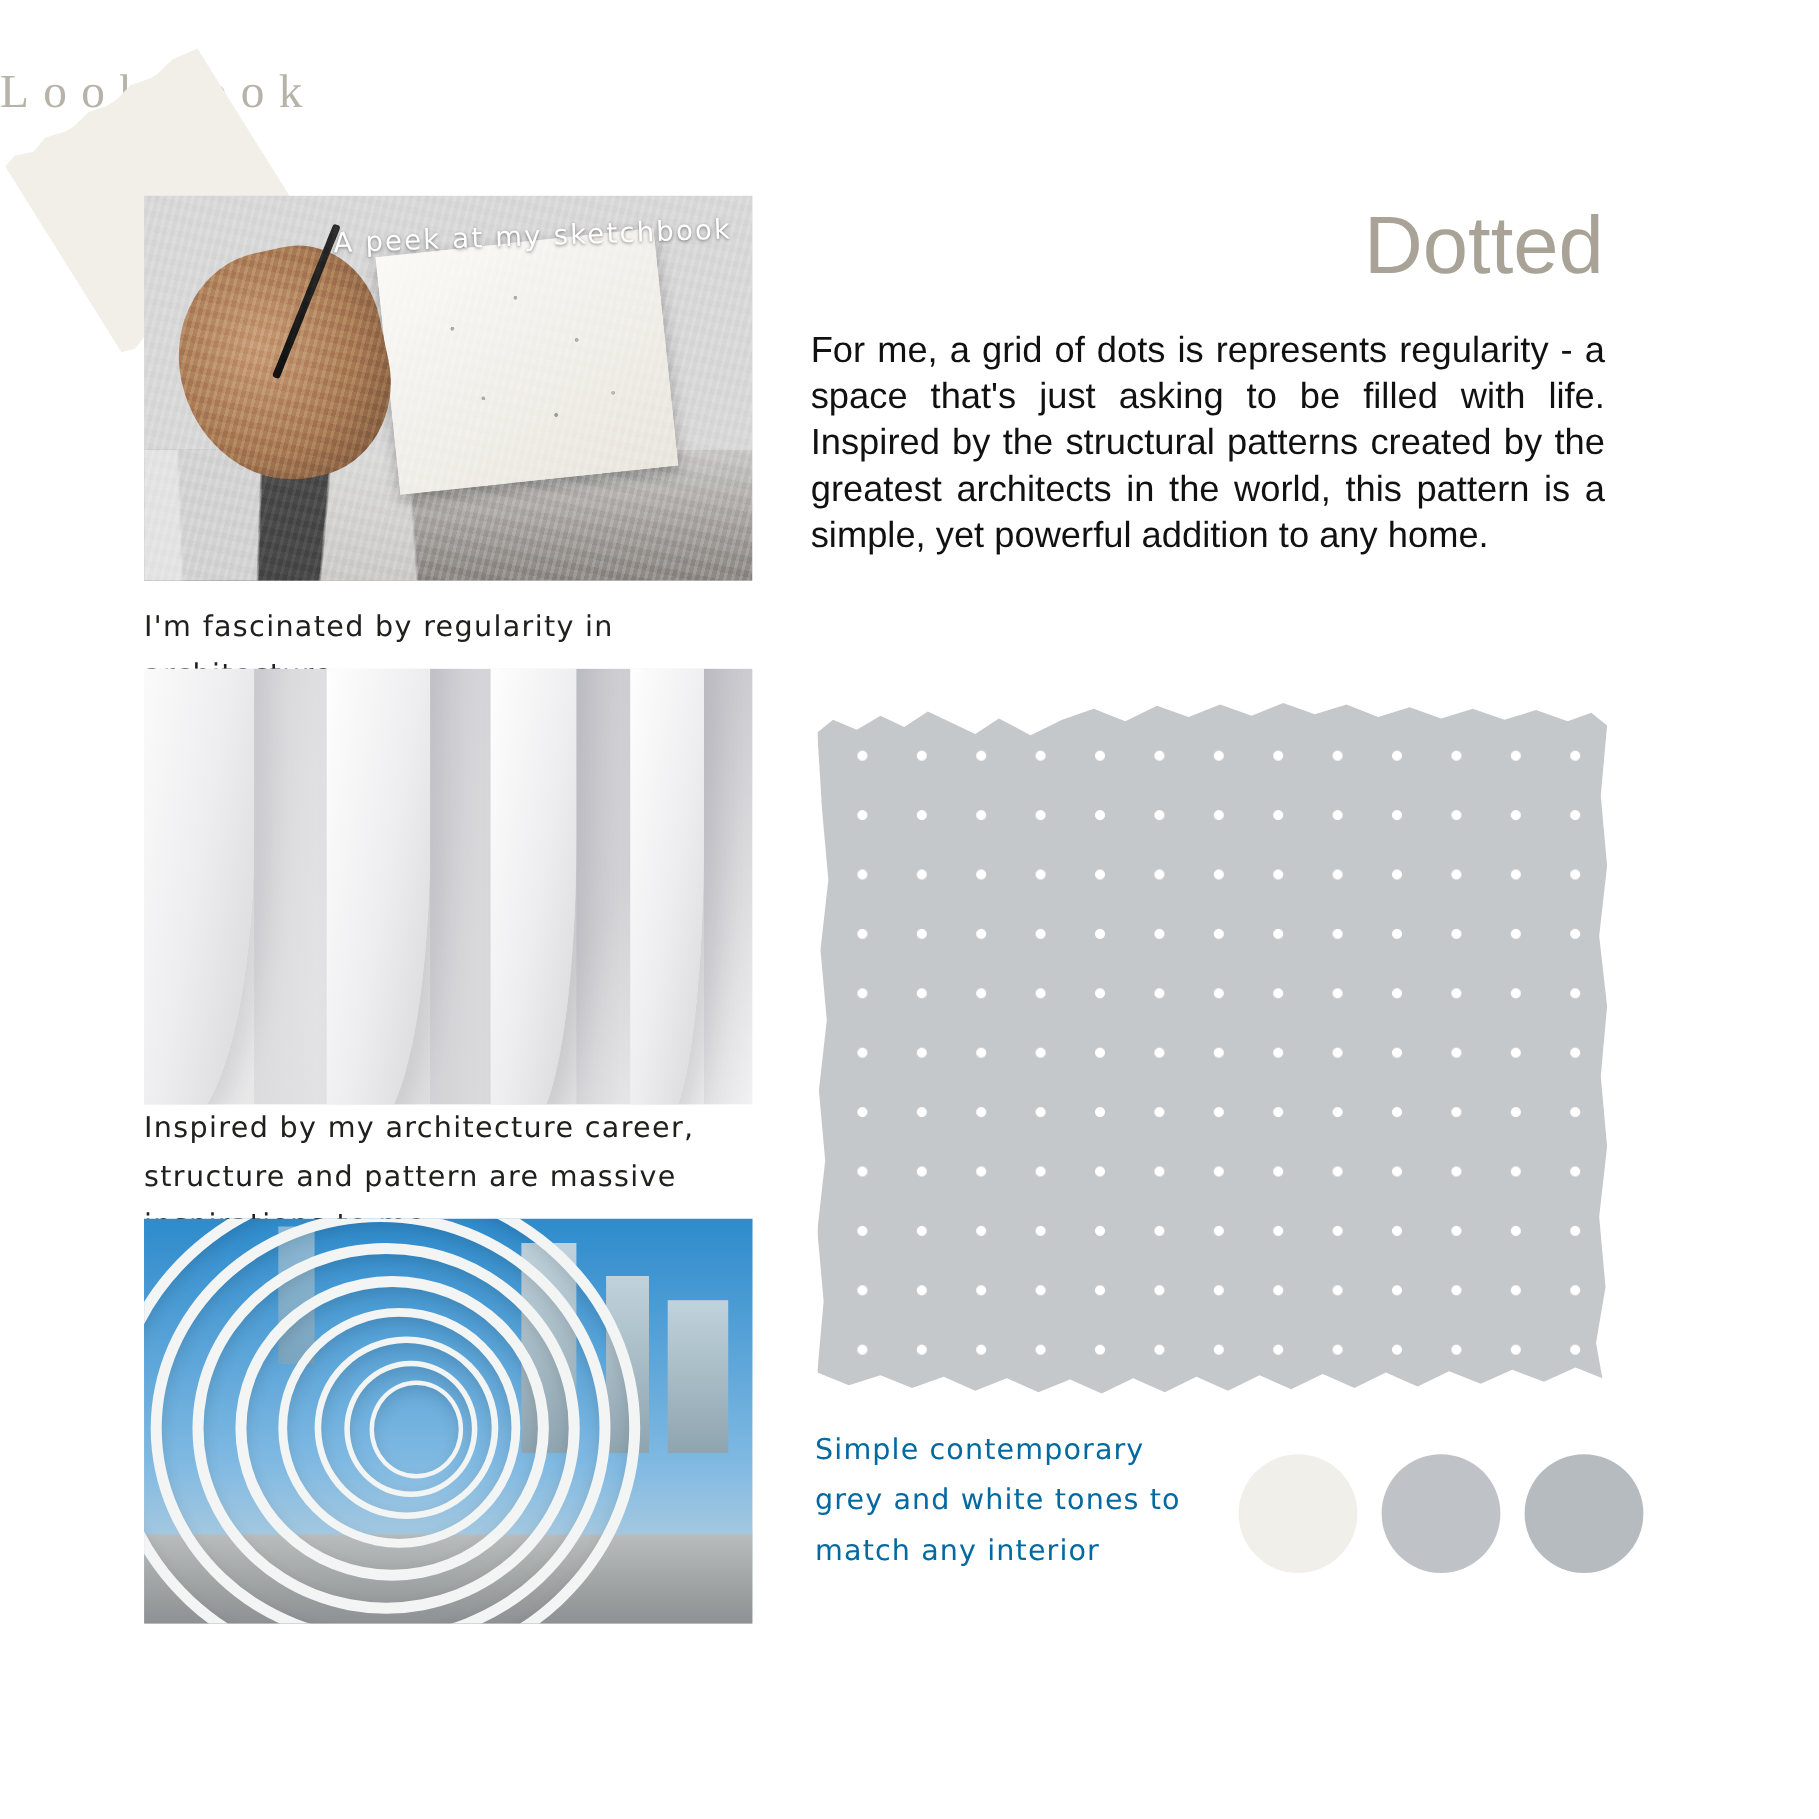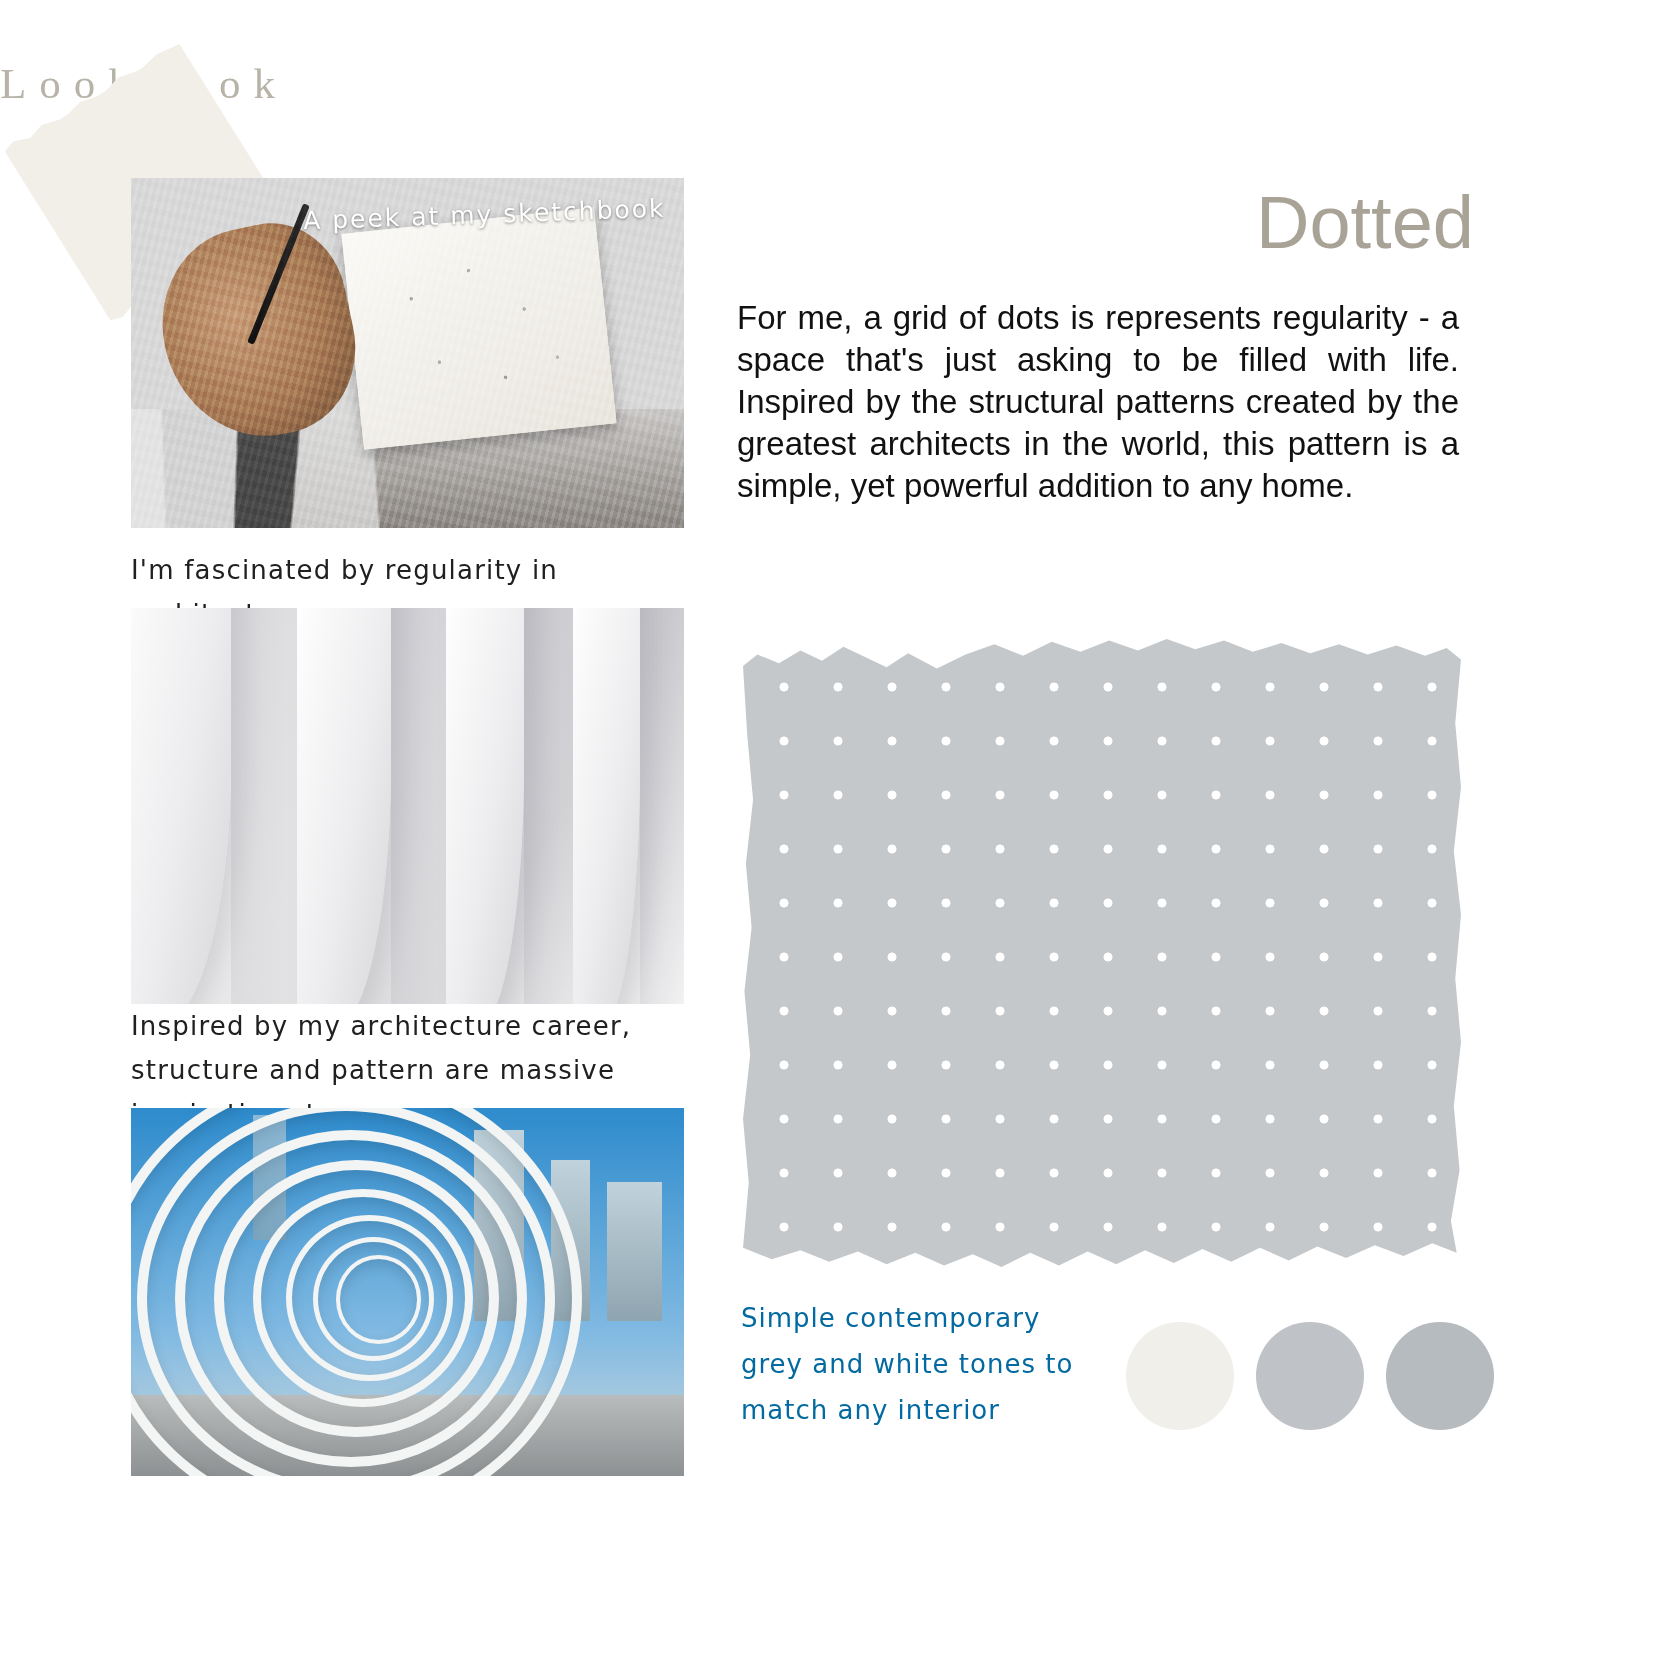--- a/index.html
+++ b/index.html
@@ -174,21 +174,21 @@
     color: #20201f;
     letter-spacing: 1.2px;
     line-height: 44px;
   }
   #caption-1 { left: 131px; top: 548px; width: 600px; }
   #caption-2 { left: 131px; top: 1004px; width: 580px; }
 
   
   .headline {
     position: absolute;
-    right: 180px;
+    right: 196px;
     top: 180px;
     font-size: 74px;
     color: #a8a396;
     font-weight: 400;
     letter-spacing: 0px;
   }
   .body-text {
     position: absolute;
     left: 737px;
     top: 297px;

